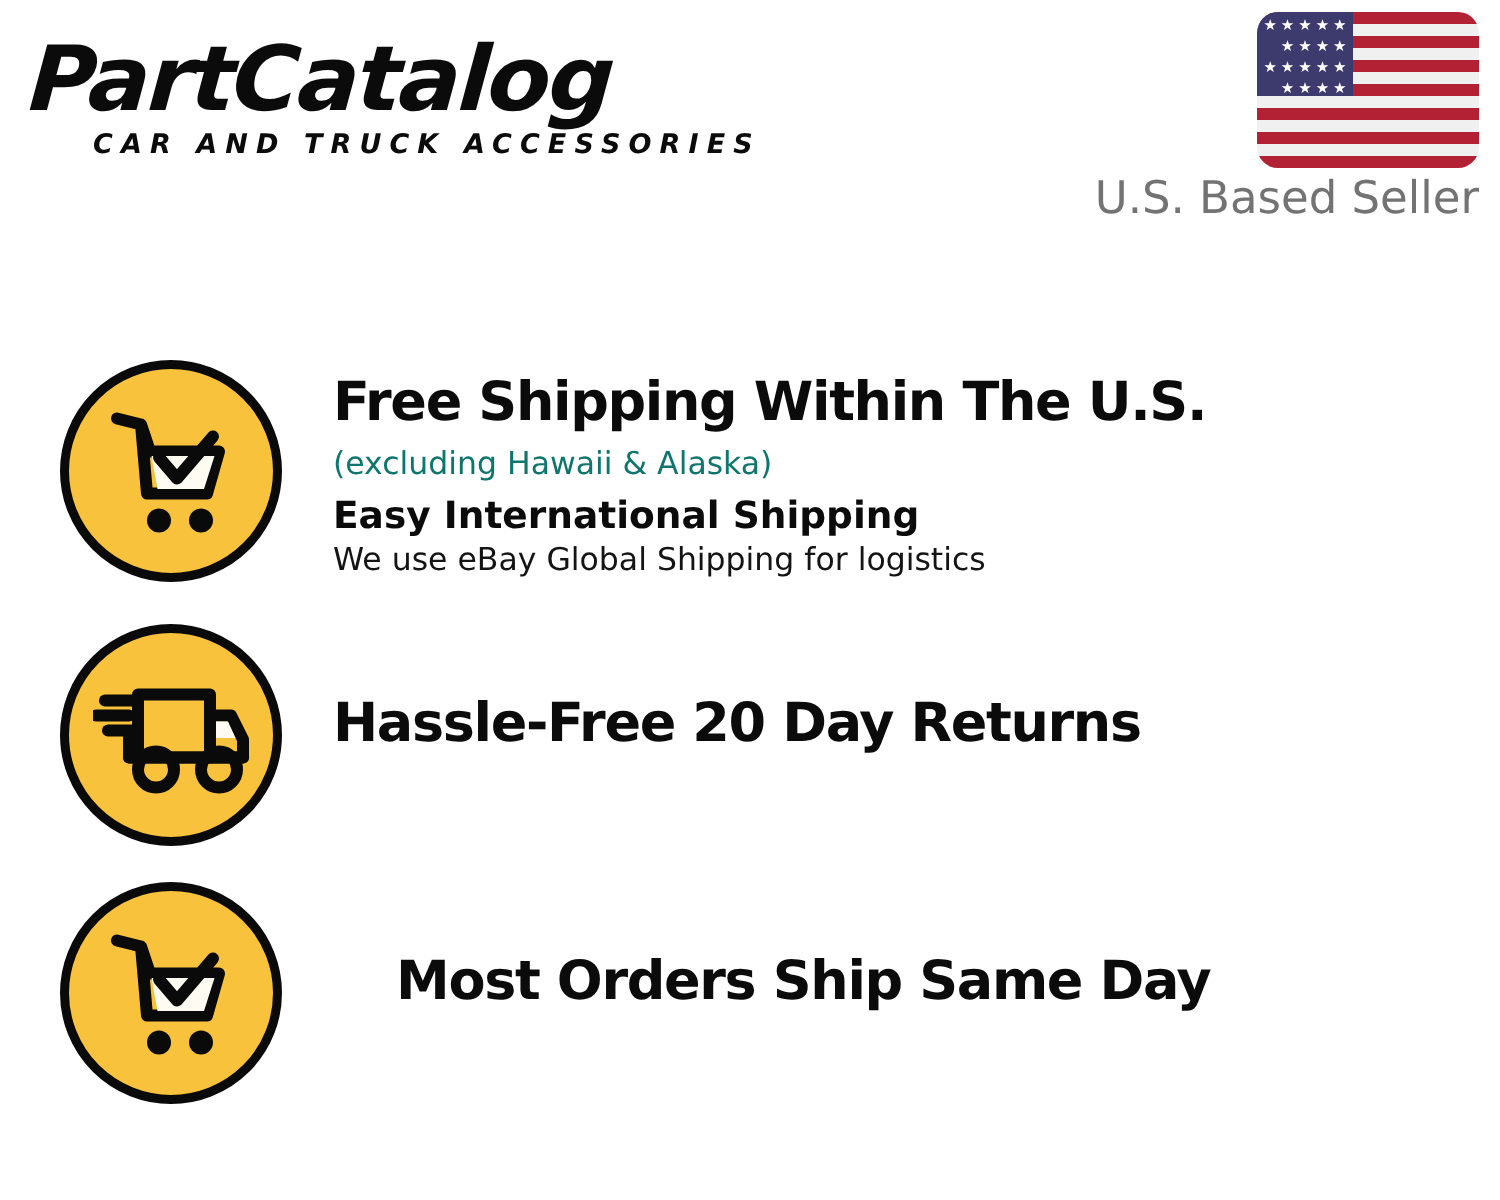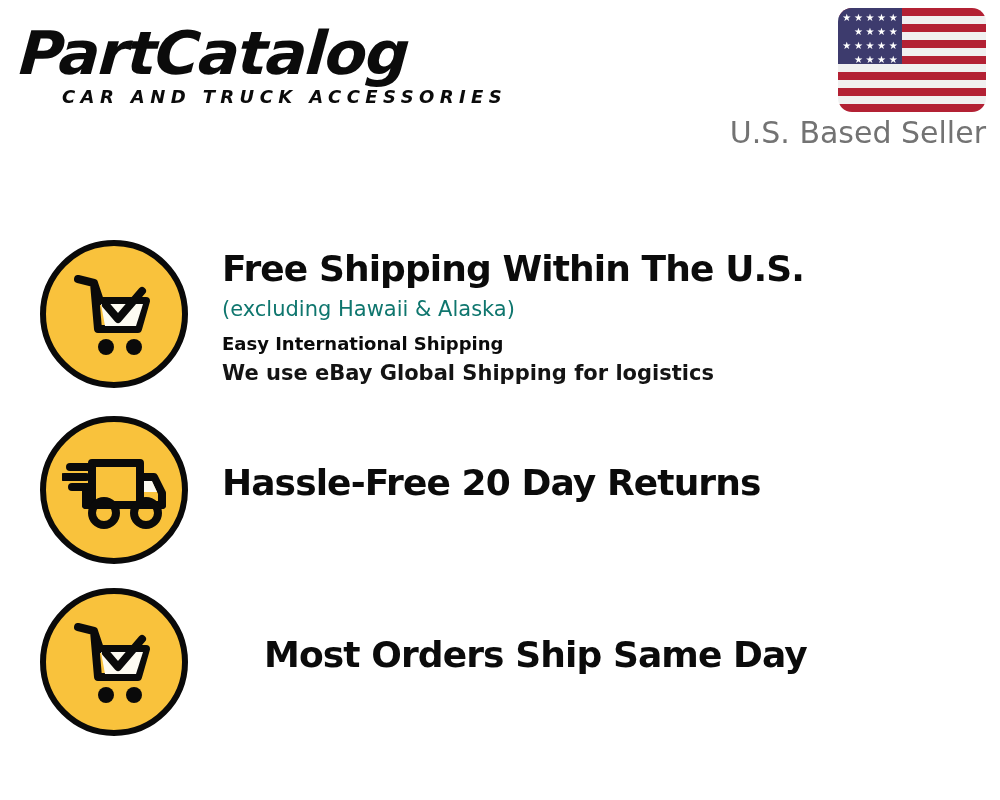--- a/index.html
+++ b/index.html
@@ -165,29 +165,29 @@
     font-weight: 400;
     font-size: 21px;
     line-height: 30px;
     color: #0f766e;
     margin-top: 4px;
     white-space: nowrap;
   }
   .feature-sub-strong {
     font-family: "DejaVu Sans", sans-serif;
     font-weight: 700;
-    font-size: 18px;
+    font-size: 25px;
     line-height: 28px;
     color: #0b0b0b;
     margin-top: 6px;
     white-space: nowrap;
   }
   .feature-sub-note {
     font-family: "DejaVu Sans", sans-serif;
-    font-weight: 700;
+    font-weight: 400;
     font-size: 21px;
     line-height: 30px;
     color: #141414;
     white-space: nowrap;
   }
   .row-2 .feature-text, .row-3 .feature-text {
     padding-top: 46px;
   }
 </style>
 </head>

